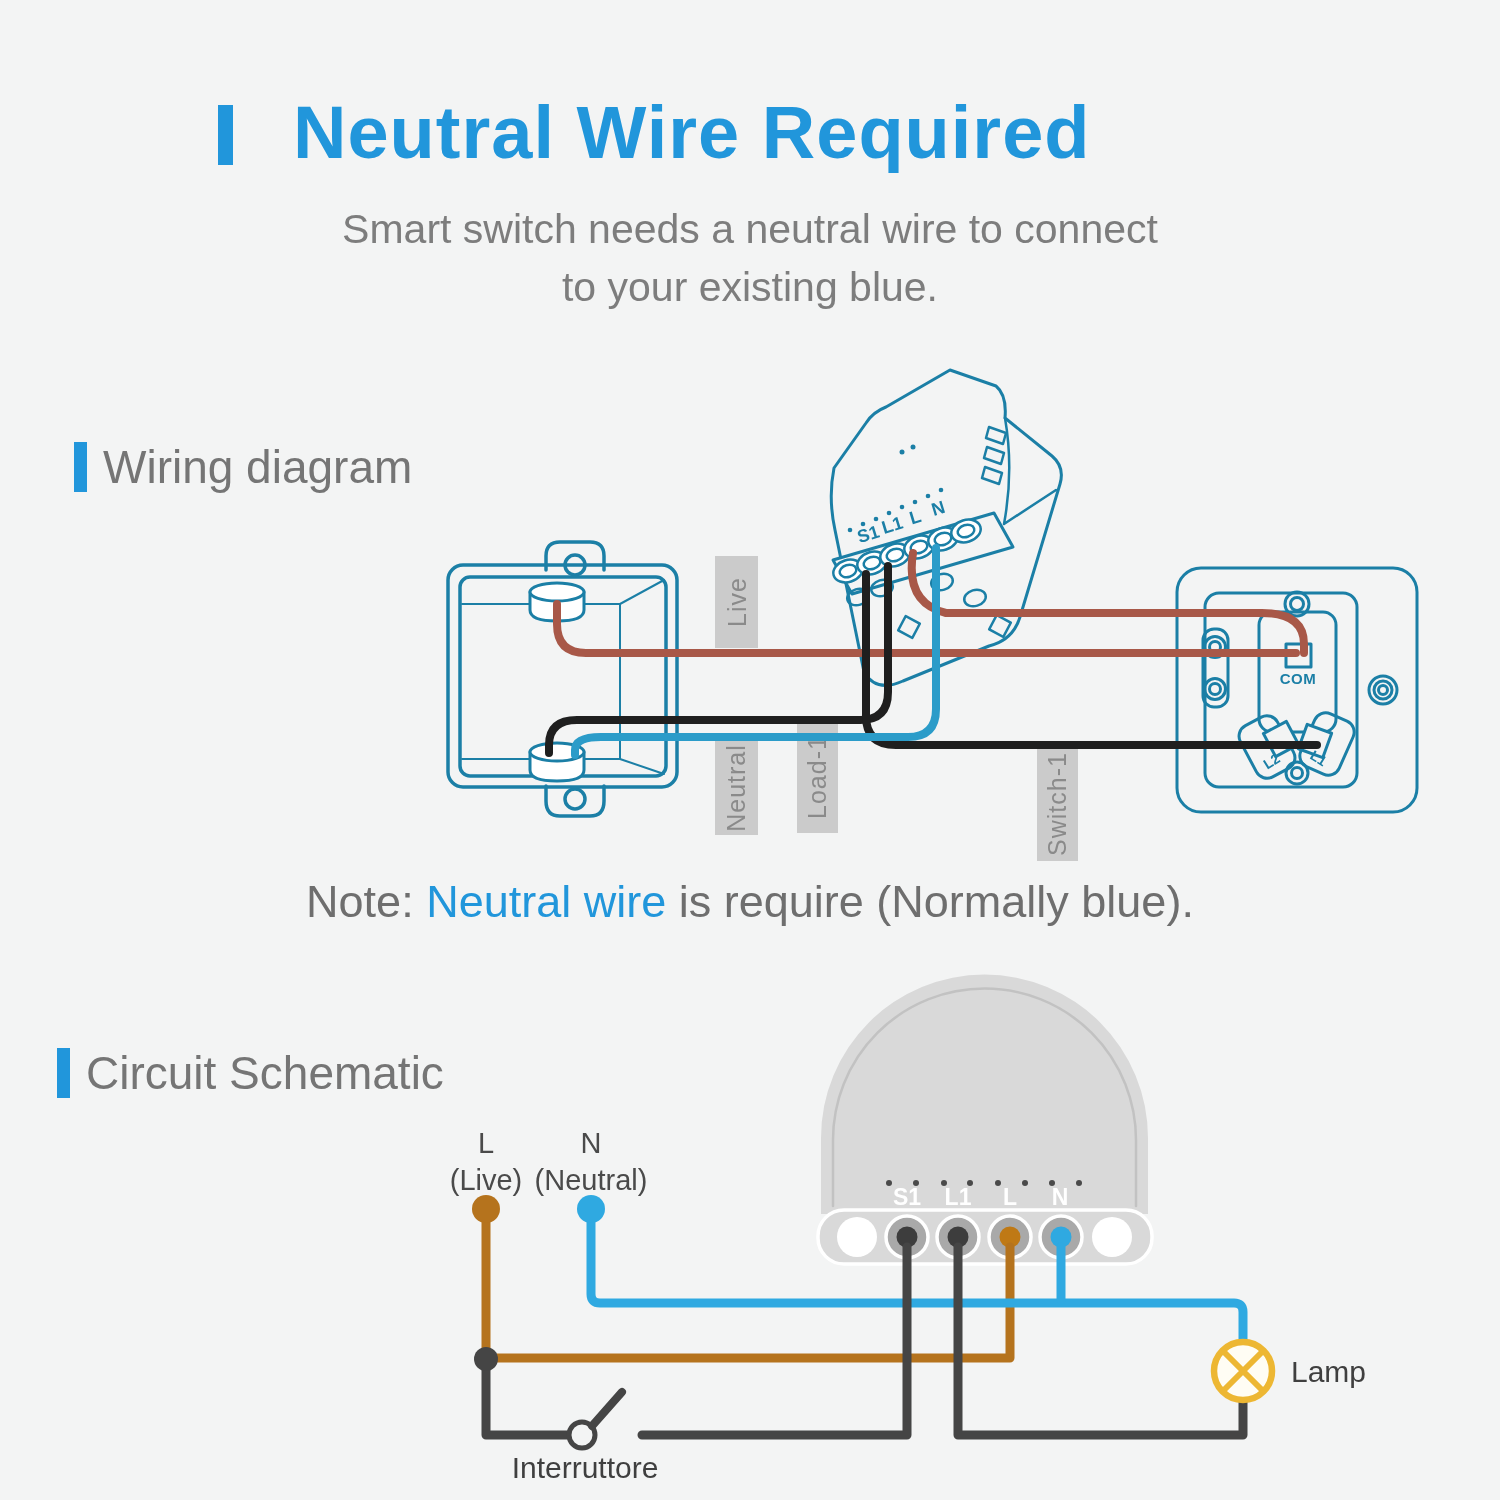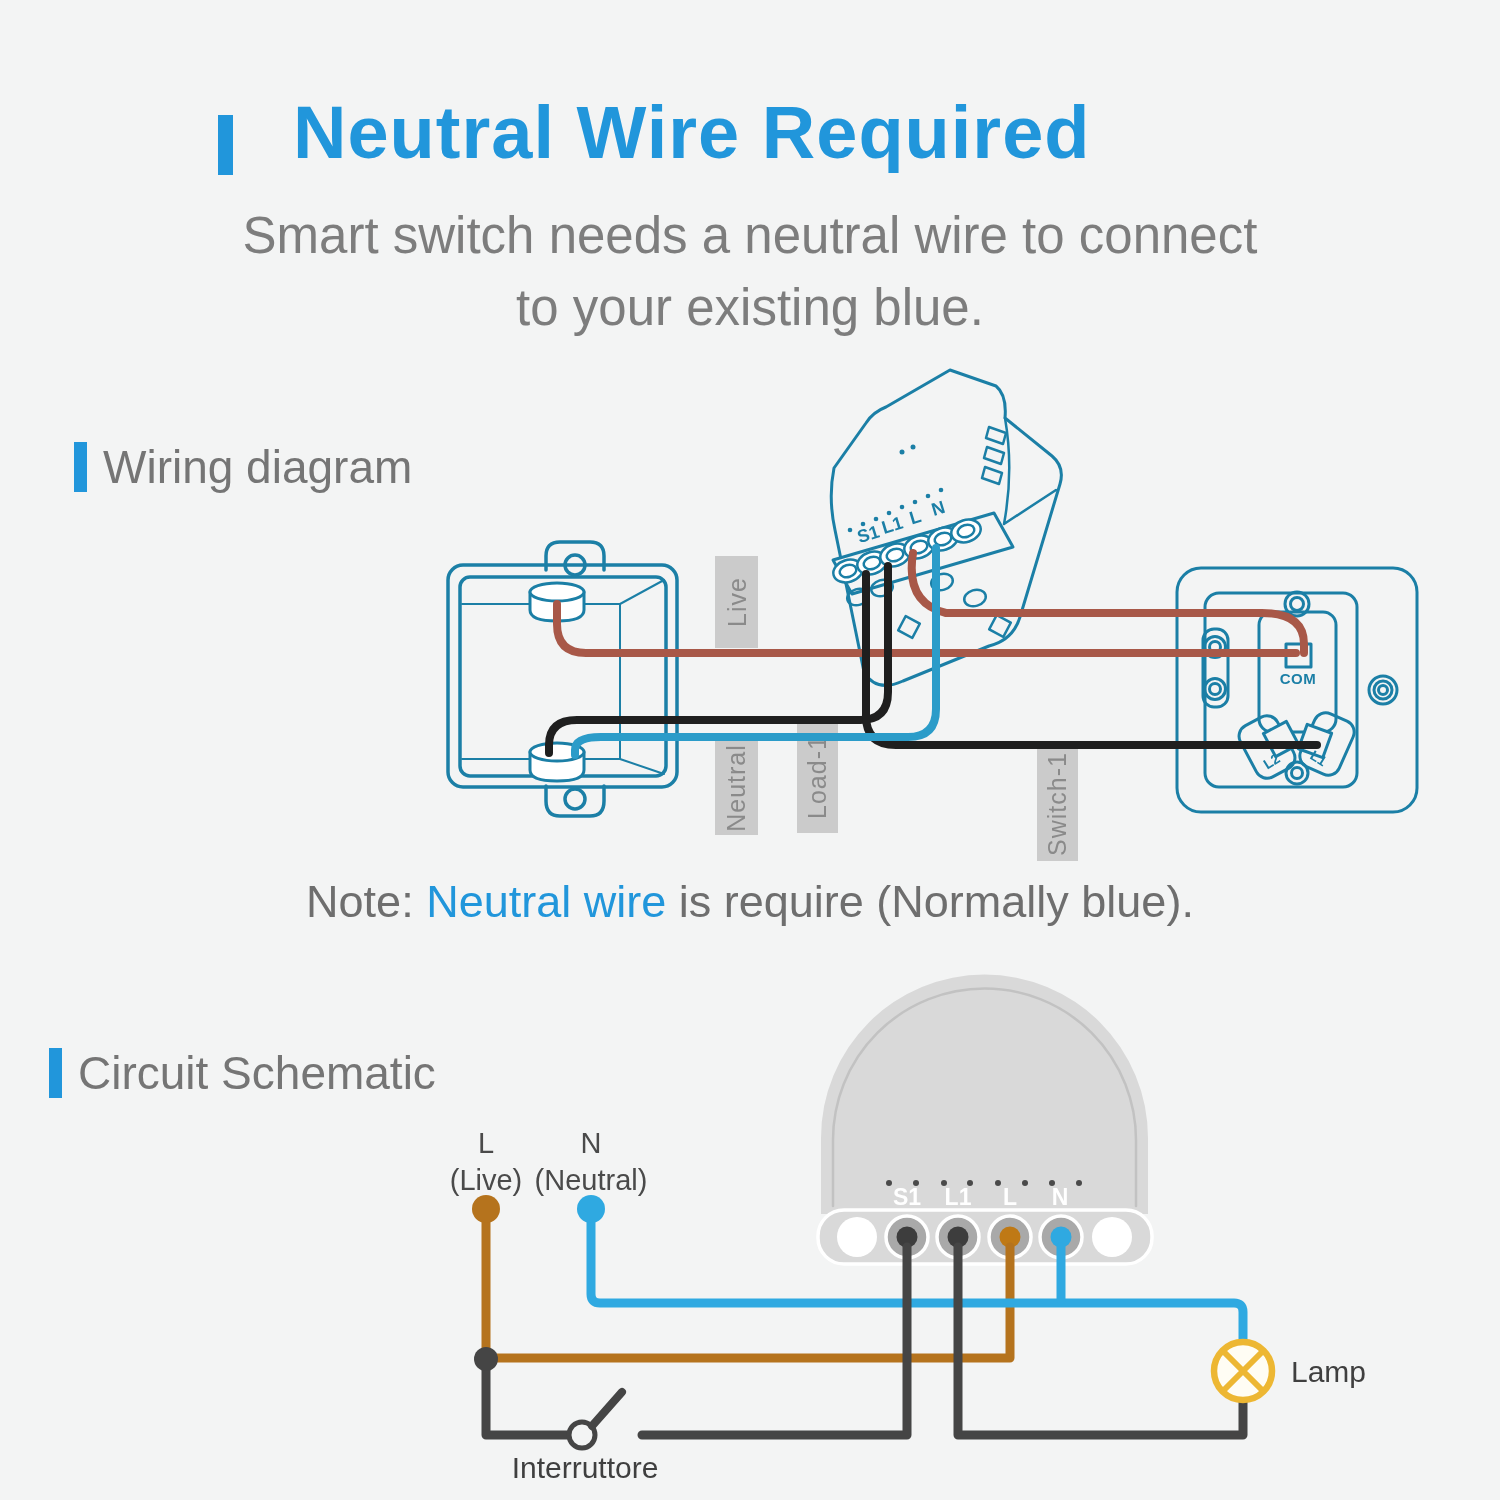--- a/index.html
+++ b/index.html
@@ -1,28 +1,28 @@
 <!DOCTYPE html>
 <html><head>
 <meta charset="utf-8">
 <style>
   html,body{margin:0;padding:0;}
   body{width:1500px;height:1500px;background:#f3f4f4;font-family:"Liberation Sans",sans-serif;}
   #canvas{position:relative;width:1500px;height:1500px;overflow:hidden;background:#f3f4f4;}
   .abs{position:absolute;}
   .accent-bar{display:inline-block;background:#2196db;}
-  .title-row{left:218px;top:90px;display:flex;align-items:flex-end;}
+  .title-row{left:218px;top:90px;display:flex;align-items:center;}
   .title-bar{width:15px;height:60px;margin-top:4px;}
   h1.page-title{margin:0 0 0 60px;font-size:74px;font-weight:700;color:#2196db;letter-spacing:1px;}
-  .subtitle{left:0;top:200px;width:1500px;text-align:center;font-size:51px;color:#7d7d7d;line-height:1.42;}
+  .subtitle{left:0;top:200px;width:1500px;text-align:center;font-size:41px;color:#7d7d7d;line-height:1.42;}
   .section-row{display:flex;align-items:center;}
   .section-bar{width:13px;height:50px;}
   .section-title{margin-left:16px;font-size:46px;color:#757575;}
   .wiring-row{left:57px;top:440px;padding-left:17px;}
-  .circuit-row{left:49px;top:1046px;}
+  .circuit-row{left:57px;top:1046px;}
   .note-line{left:0;top:876px;width:1500px;text-align:center;font-size:45px;color:#6e6e6e;}
   .note-line .hl{color:#2196db;}
   svg{position:absolute;left:0;top:0;}
   svg text{font-family:"Liberation Sans",sans-serif;}
   .badge-txt{font-size:25px;fill:#8a8a8a;letter-spacing:1px;}
   .teal-lbl{fill:#1b7fa6;font-weight:700;}
   .sch-lbl{fill:#4a4a4a;font-size:29px;}
   .sch-term{fill:#ffffff;font-size:23px;font-weight:700;}
   .sch-cap{fill:#3f3f3f;font-size:30px;}
 </style>

